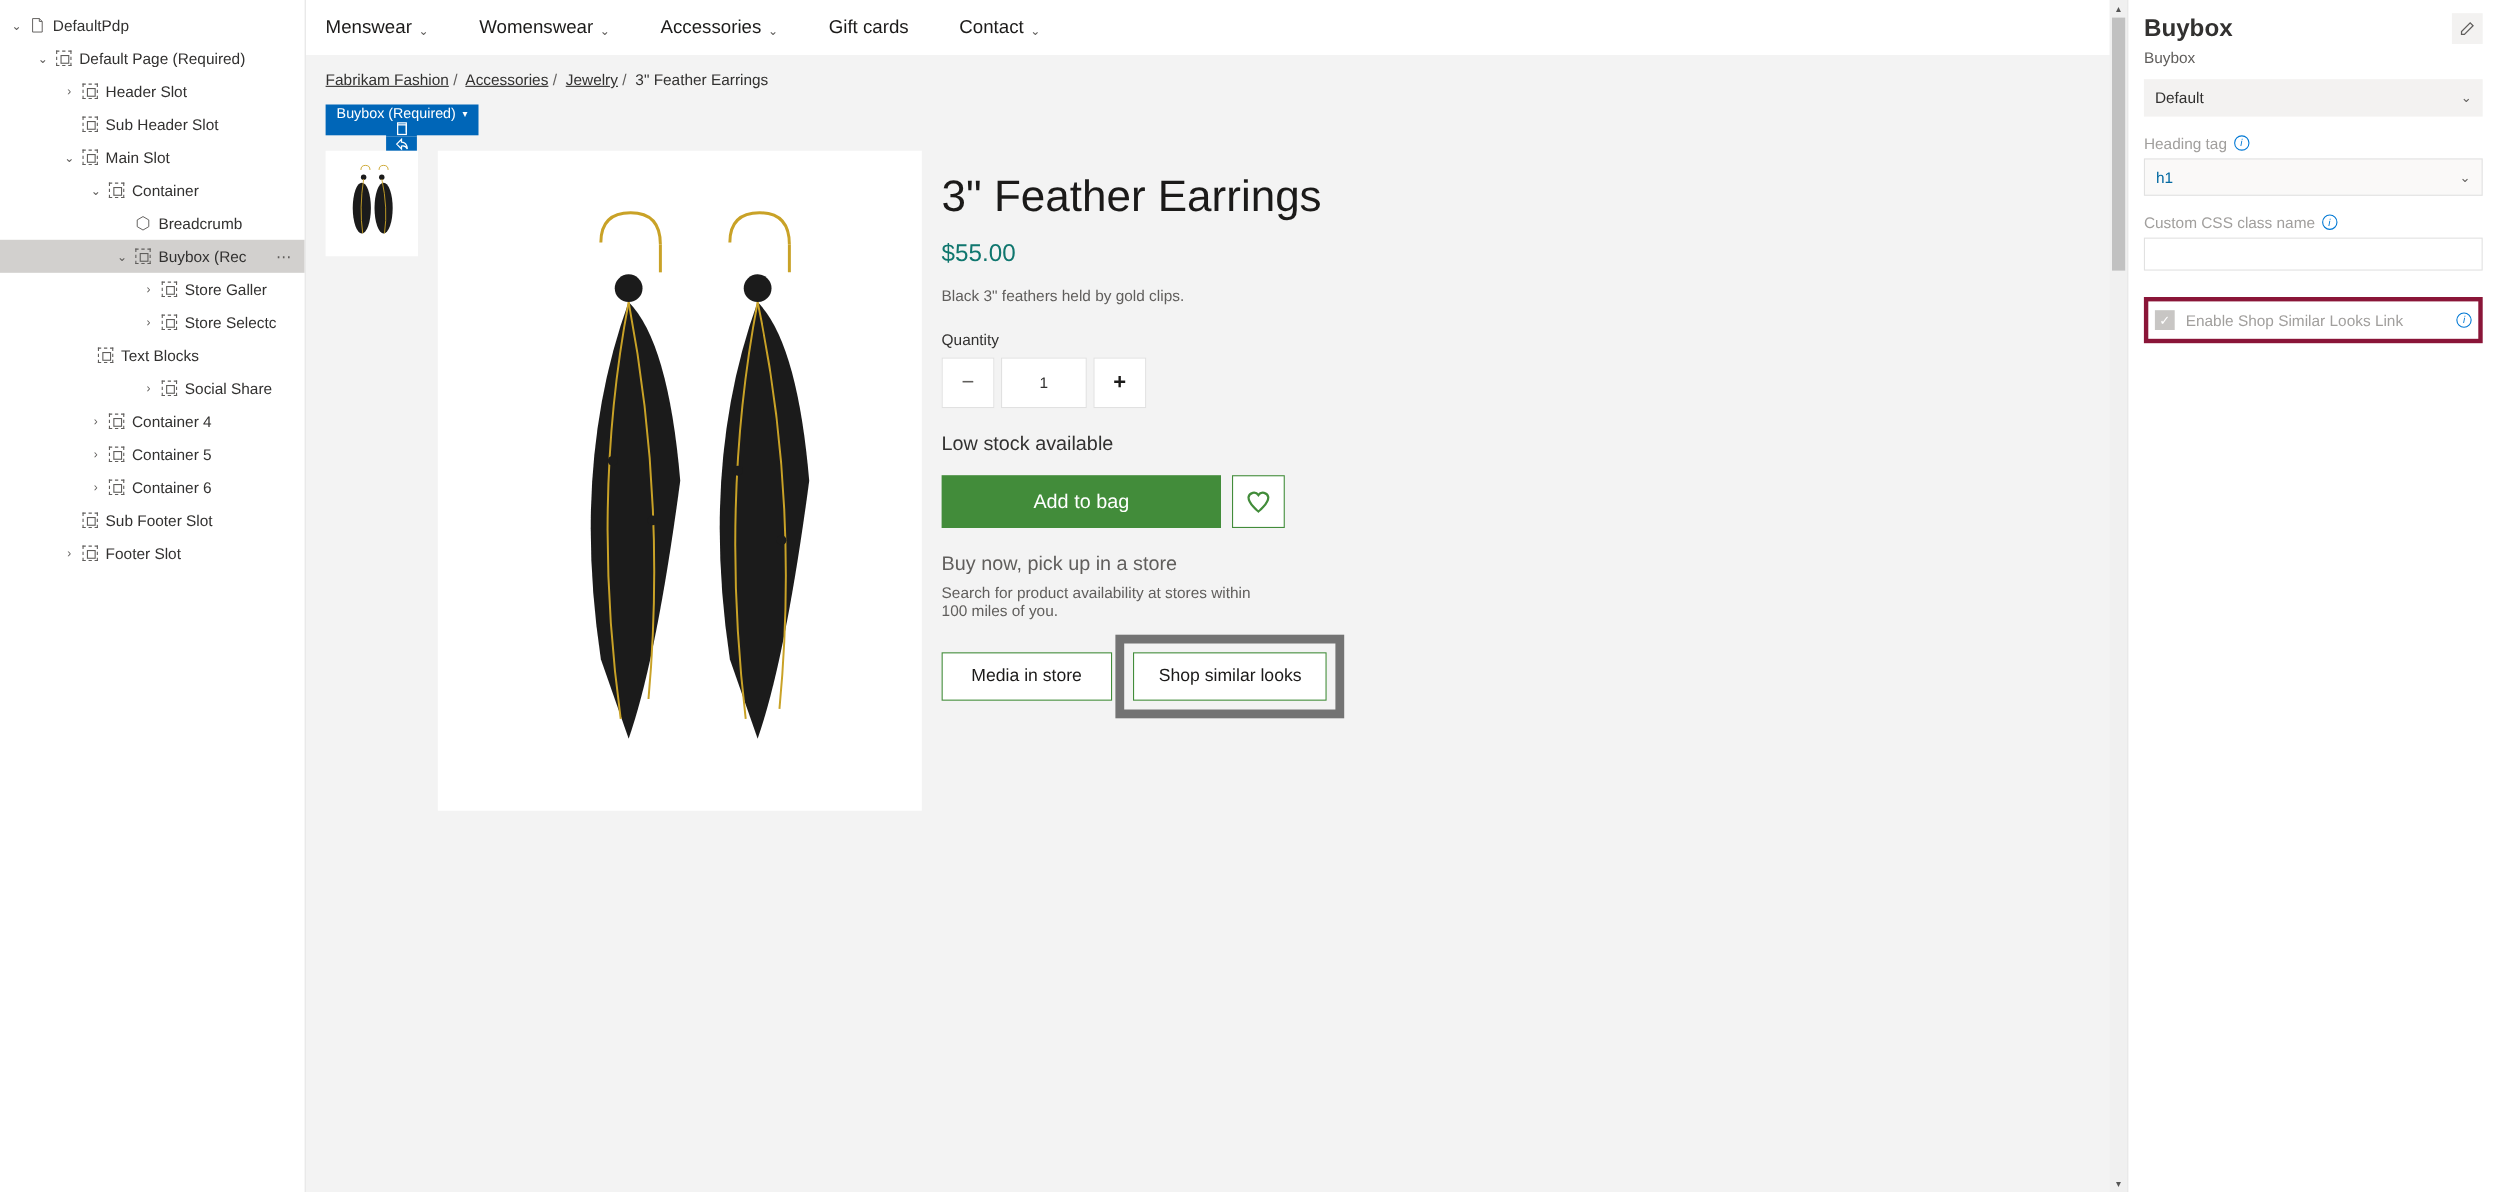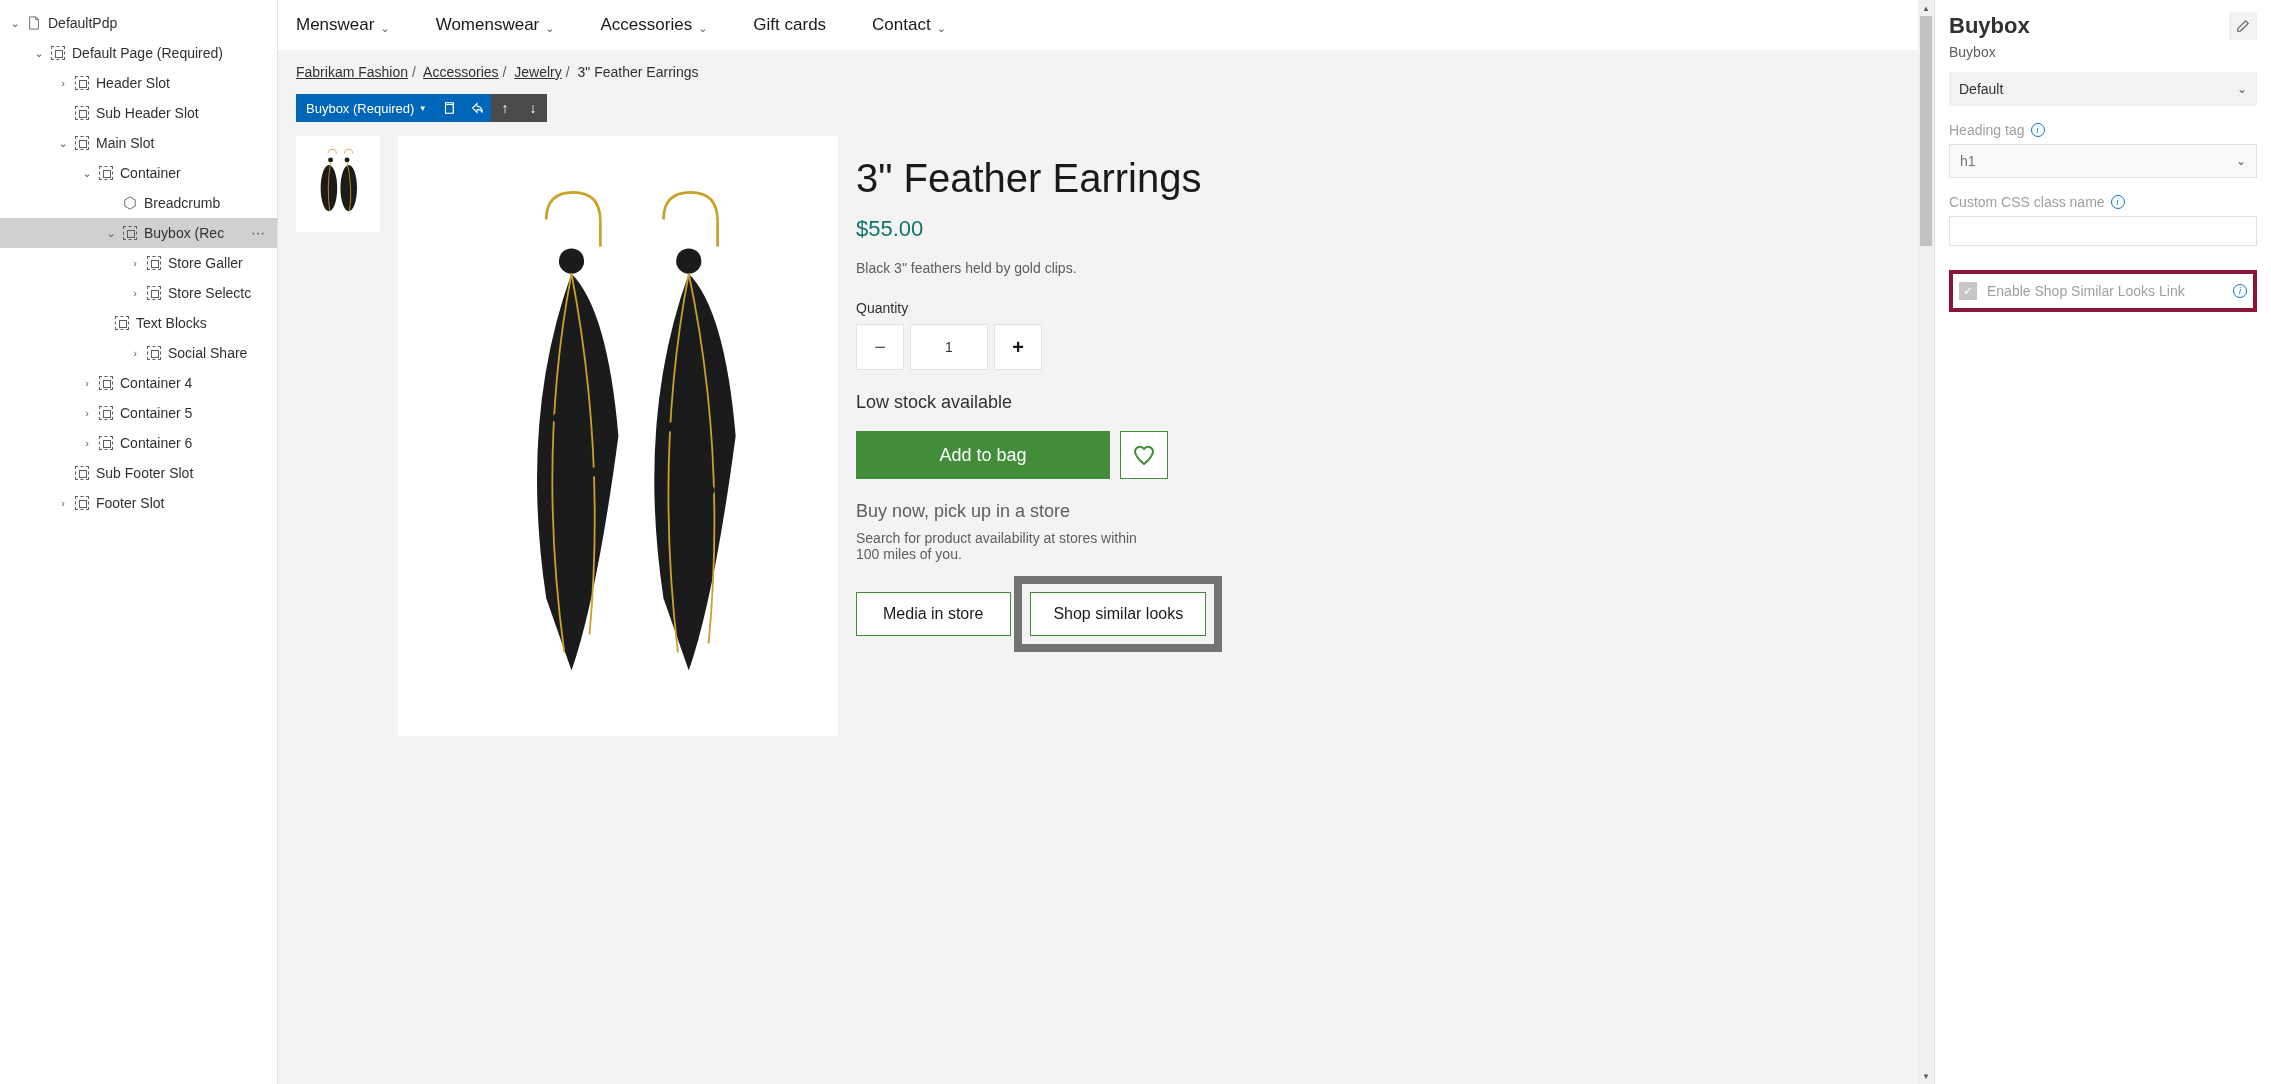--- a/index.html
+++ b/index.html
@@ -22,21 +22,21 @@
 .preview-scroll { position: absolute; top: 0; left: 0; right: 16px; bottom: 0; overflow: hidden; }
 .scrollbar-track { position: absolute; right: 0; top: 0; width: 16px; height: 100%; background: #f0f0f0; }
 .scrollbar-thumb { position: absolute; left: 2px; width: 12px; background: #c1c1c1; }
 .scrollbar-arrow { position: absolute; left: 0; width: 16px; height: 16px; display: flex; align-items: center; justify-content: center; font-size: 9px; color: #555; }
 .site-nav { background: #fff; display: flex; align-items: center; height: 50px; padding-left: 18px; gap: 46px; }
 .nav-item { display: flex; align-items: flex-end; gap: 6px; font-size: 17px; color: #1b1a19; cursor: pointer; }
 .nav-item .chev { font-size: 11px; color: #605e5c; }
 .breadcrumb-row { padding: 14px 18px; font-size: 14px; color: #323130; }
 .breadcrumb-row a { color: #323130; text-decoration: underline; }
 .breadcrumb-row .sep { margin: 0 4px; color: #605e5c; }
-.module-toolbar { background: #0066b8; color: #fff; display: inline-flex; align-items: center; height: 28px; margin-left: 18px; }
+.module-toolbar { background: #0066b8; color: #fff; display: inline-flex; align-items: center; height: 28px; margin-left: 18px; flex-direction: column; }
 .module-toolbar .mod-name { padding: 0 10px; font-size: 13px; display: flex; align-items: center; gap: 4px; }
 .module-toolbar .mod-name::after { content: "▾"; font-size: 9px; margin-left: 2px; }
 .tool-btn { width: 28px; height: 28px; display: flex; align-items: center; justify-content: center; background: #4a4a4a; color: #fff; }
 .tool-btn.blue { background: #0066b8; }
 .pdp-area { display: flex; padding: 14px 18px; gap: 18px; }
 .thumb-col { width: 84px; }
 .thumb { width: 84px; height: 96px; background: #fff; display: flex; align-items: center; justify-content: center; }
 .main-img { width: 440px; height: 600px; background: #fff; display: flex; align-items: center; justify-content: center; }
 .info-col { flex: 1; padding-top: 18px; }
 .prod-title { font-size: 40px; font-weight: 400; line-height: 1.2; color: #1b1a19; margin-bottom: 14px; }
@@ -151,21 +151,21 @@
       </span>
       <span class="tree-label">Store Galler</span>
     </div>
     <div class="tree-row" style="padding-left: 128px;">
       <span class="tree-chevron">›</span>
       <span class="tree-icon">
         <span class="slot-box"></span>
       </span>
       <span class="tree-label">Store Selectc</span>
     </div>
-    <div class="tree-row" style="padding-left: 96px;">
+    <div class="tree-row" style="padding-left: 70px;">
       <span class="tree-chevron blank">›</span>
       <span class="tree-icon">
         <span class="slot-box"></span>
       </span>
       <span class="tree-label">Text Blocks</span>
     </div>
     <div class="tree-row" style="padding-left: 128px;">
       <span class="tree-chevron">›</span>
       <span class="tree-icon">
         <span class="slot-box"></span>
@@ -352,21 +352,21 @@
   <div class="pp-select">
     <span>Default</span>
     <span class="chev">⌄</span>
   </div>
 
   <div class="pp-label">
     <span>Heading tag</span>
     <span class="info-icon">i</span>
   </div>
   <div class="pp-select" style="background:#faf9f8;border:1px solid #e1e1e1;">
-    <span style="color:#737373;">h1</span>
+    <span style="color:#0369a1;">h1</span>
     <span class="chev">⌄</span>
   </div>
 
   <div class="pp-label">
     <span>Custom CSS class name</span>
     <span class="info-icon">i</span>
   </div>
   <input class="pp-input blank" style="">
 
   <div class="highlight-check-wrap">

